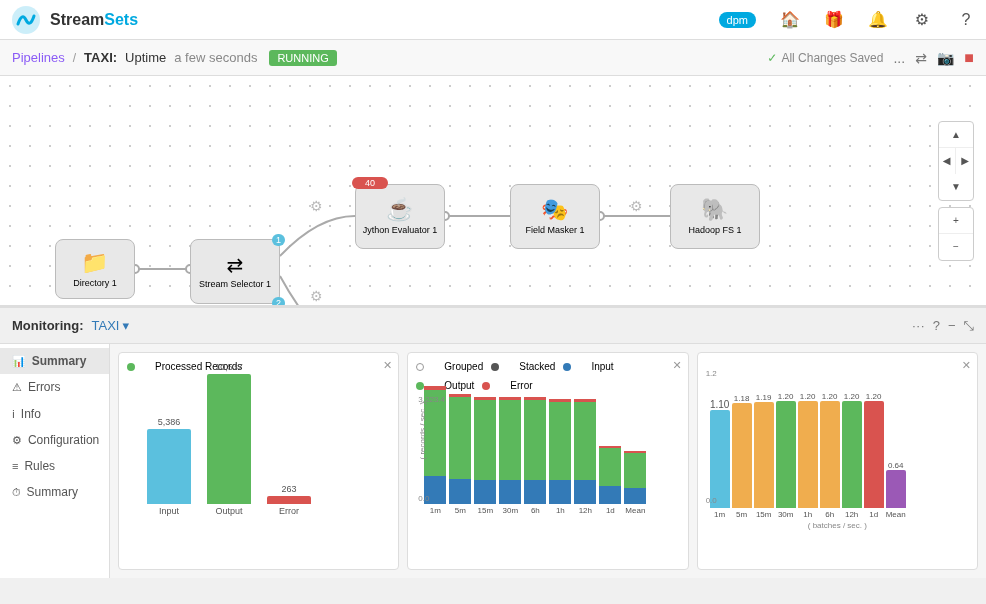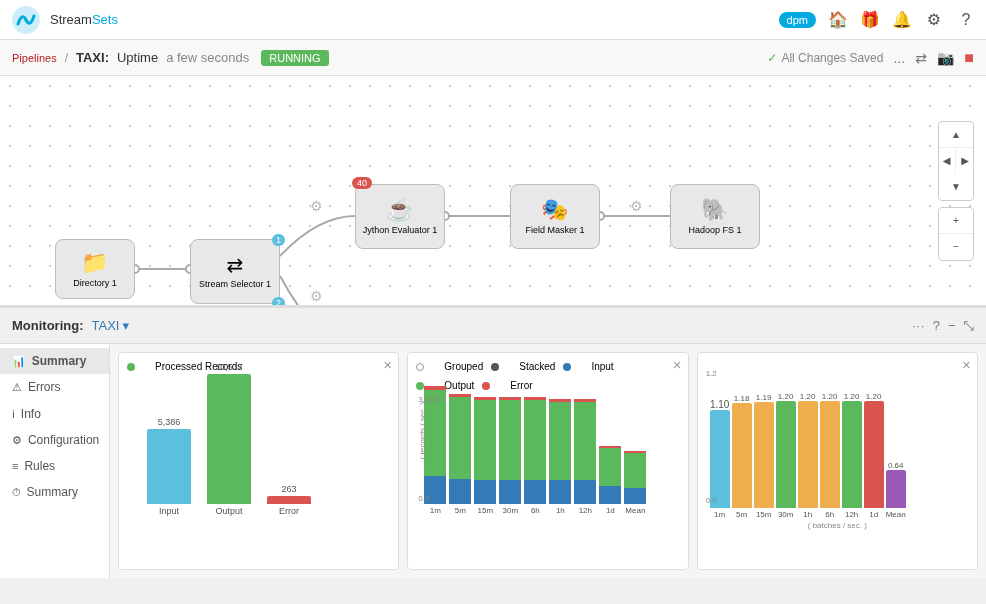--- a/index.html
+++ b/index.html
@@ -10,35 +10,35 @@
       background: white;
       height: 40px;
       display: flex;
       align-items: center;
       padding: 0 10px;
       border-bottom: 1px solid #ddd;
       justify-content: space-between;
     }
     #header-left { display: flex; align-items: center; gap: 8px; }
     .logo-icon { width: 32px; height: 32px; }
-    #header-right { display: flex; align-items: center; gap: 12px; }
+    #header-right { display: flex; align-items: center; gap: 24px; }
     .header-icon { width: 20px; height: 20px; display: flex; align-items: center; justify-content: center; color: #555; cursor: pointer; font-size: 16px; }
     .dpm-badge { background: #00a9e0; color: white; border-radius: 12px; padding: 2px 8px; font-size: 11px; cursor: pointer; }
 
     
     #toolbar {
       background: #f8f8f8;
       height: 36px;
       display: flex;
       align-items: center;
       padding: 0 12px;
       border-bottom: 1px solid #ddd;
       gap: 8px;
     }
-    .toolbar-link { color: #b91c1c; text-decoration: none; font-size: 11px; text-align: right; }
+    .toolbar-link { color: #8b5cf6; text-decoration: none; font-size: 13px; text-align: right; }
     .toolbar-sep { color: #999; }
     .toolbar-title { font-size: 13px; color: #333; font-weight: bold; }
     .running-badge { background: #5cb85c; color: white; border-radius: 3px; padding: 2px 8px; font-size: 11px; margin-left: 4px; }
     #toolbar-right { margin-left: auto; display: flex; align-items: center; gap: 10px; }
     .toolbar-status { color: #888; font-size: 12px; display: flex; align-items: center; gap: 4px; }
     .toolbar-icon-btn { color: #777; cursor: pointer; font-size: 14px; }
 
     
     #canvas {
       background: white;
@@ -194,21 +194,21 @@
   </style>
 </head>
 <body>
 
 <div id="header">
   <div id="header-left">
     <svg class="logo-icon" viewBox="0 0 32 32">
       <circle cx="16" cy="16" r="14" fill="#00a9e0" opacity="0.2"></circle>
       <path d="M8 20 Q12 8 16 16 Q20 24 24 12" stroke="#00a9e0" stroke-width="3" fill="none" stroke-linecap="round"></path>
     </svg>
-    <span style="font-size:13px;font-weight:normal;">
+    <span style="font-size:16px;font-weight:bold;">
       <span style="color:#333">Stream</span><span style="color:#00a9e0">Sets</span>
     </span>
   </div>
   <div id="header-right">
     <span class="dpm-badge">dpm</span>
     <span class="header-icon">🏠</span>
     <span class="header-icon">🎁</span>
     <span class="header-icon">🔔</span>
     <span class="header-icon">⚙</span>
     <span class="header-icon">?</span>
@@ -276,21 +276,21 @@
   </div>
 
   <div class="pipe-node" style="left:190px;top:163px;width:90px;height:65px;">
     <span style="position:absolute;top:-6px;right:-6px;background:#5bc0de;color:white;border-radius:8px;padding:1px 4px;font-size:9px;">1</span>
     <span style="position:absolute;bottom:-6px;right:-6px;background:#5bc0de;color:white;border-radius:8px;padding:1px 4px;font-size:9px;">2</span>
     <span class="node-icon" style="font-size:20px;">⇄</span>
     <span class="node-label">Stream Selector 1</span>
   </div>
 
   <div class="pipe-node" style="left:355px;top:108px;width:90px;height:65px;">
-    <span style="position:absolute;top:-8px;left:-4px;background:#d9534f;color:white;border-radius:8px;padding:1px 5px;font-size:9px;">40</span>
+    <span style="position:absolute;top:-8px;left:-4px;background:#d9534f;color:white;border-radius:8px;padding:1px 13px;font-size:9px;">40</span>
     <span class="node-icon">☕</span>
     <span class="node-label">Jython Evaluator 1</span>
   </div>
 
   <div class="pipe-node" style="left:510px;top:108px;width:90px;height:65px;">
     <span class="node-icon">🎭</span>
     <span class="node-label">Field Masker 1</span>
   </div>
 
   <div class="pipe-node" style="left:670px;top:108px;width:90px;height:65px;">

